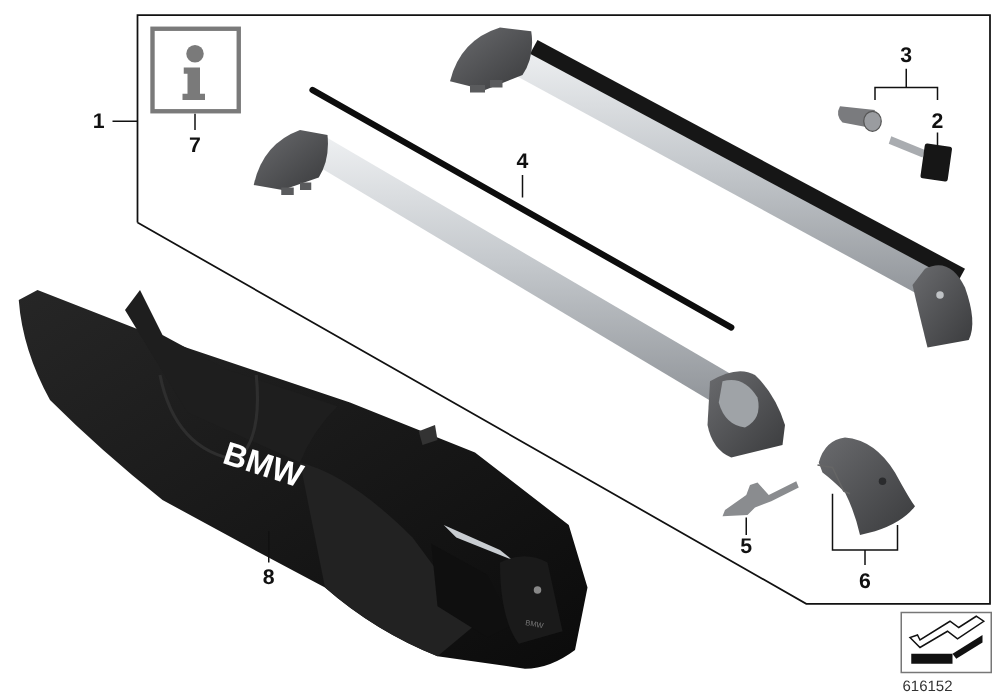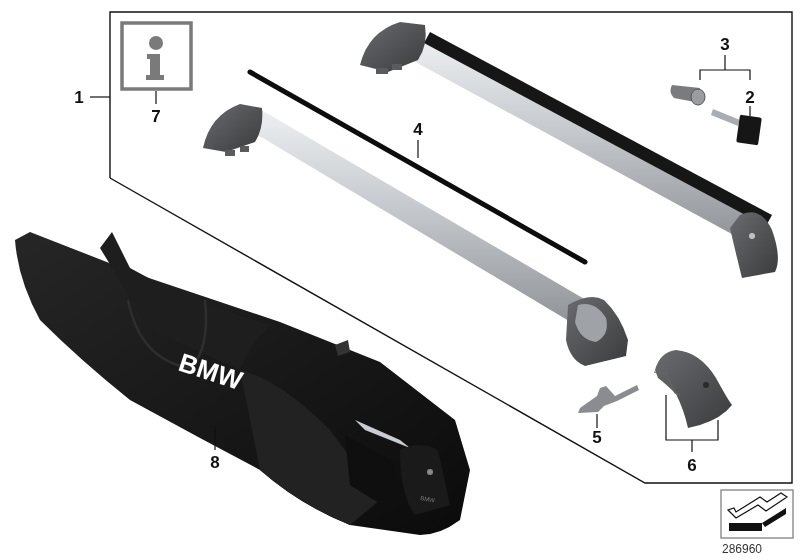--- a/index.html
+++ b/index.html
@@ -112,14 +112,14 @@
   
   <span class="callout" style="left:79px; top:97px;">1</span>
   <span class="callout" style="left:750px; top:97px;">2</span>
   <span class="callout" style="left:725px; top:44px;">3</span>
   <span class="callout" style="left:418px; top:129px;">4</span>
   <span class="callout" style="left:597px; top:437px;">5</span>
   <span class="callout" style="left:692px; top:465px;">6</span>
   <span class="callout" style="left:156px; top:116px;">7</span>
   <span class="callout" style="left:215px; top:462px;">8</span>
 
-  <span class="doc-id">286960</span>
+  <span class="doc-id">616152</span>
 </div>
 
 </body></html>

